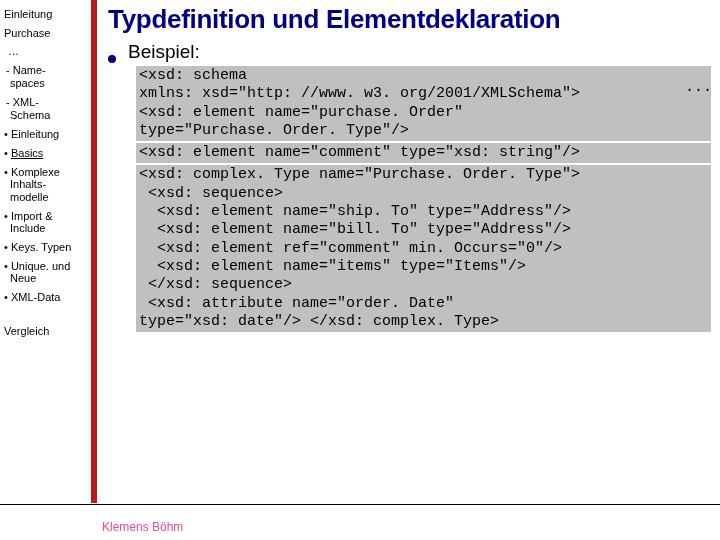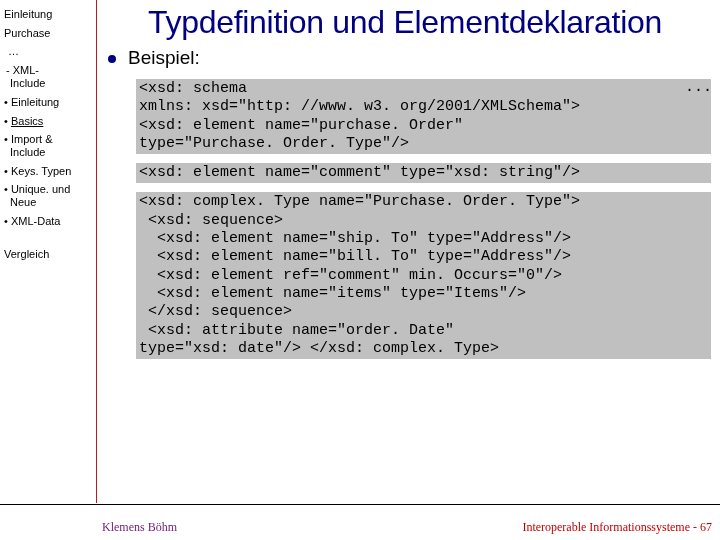--- a/index.html
+++ b/index.html
@@ -10,21 +10,21 @@
     font-family: Arial, Helvetica, sans-serif;
     overflow: hidden;
     position: relative;
   }
   .sidebar {
     position: absolute;
     left: 0;
     top: 0;
     width: 97px;
     height: 503px;
-    border-right: 1px solid #b91c1c;
+    border-right: 6px solid #b91c1c;
     padding: 8px 19px 4px 4px;
     font-size: 11px;
     color: #000;
     line-height: 1.15;
   }
   .sidebar .top-item {
     margin-bottom: 6px;
   }
   .sidebar .ellipsis {
     margin: 2px 0 6px 4px;
@@ -48,31 +48,30 @@
     color: #000;
   }
   .main {
     position: absolute;
     left: 100px;
     top: 0;
     width: 618px;
     padding: 4px 6px 0 8px;
   }
   .slide-title {
-    font-size: 32px;
-    font-weight: normal;
+    font-size: 26px;
+    font-weight: bold;
     color: #000080;
     margin-bottom: 6px;
     letter-spacing: -0.3px;
-    margin-left: 40px;
   }
   .bullet-row {
     display: flex;
-    align-items: flex-start;
-    margin-bottom: 10px;
+    align-items: flex-end;
+    margin-bottom: 3px;
   }
   .disc {
     width: 8px;
     height: 8px;
     border-radius: 50%;
     background: #000080;
     margin-top: 8px;
     margin-right: 12px;
     flex-shrink: 0;
   }
@@ -80,21 +79,21 @@
     font-size: 19px;
     color: #000;
   }
   .code-block {
     margin-left: 28px;
     background: #c0c0c0;
     font-family: "Courier New", monospace;
     font-size: 15px;
     color: #000;
     padding: 1px 3px;
-    margin-bottom: 9px;
+    margin-bottom: 2px;
     line-height: 1.22;
     white-space: pre;
     width: 575px;
   }
   .ellipsis-right {
     position: absolute;
     font-family: "Courier New", monospace;
     font-size: 15px;
     left: 685px;
     top: 79px;
@@ -104,44 +103,47 @@
     left: 0;
     top: 504px;
     width: 720px;
     height: 36px;
     border-top: 1px solid #000;
   }
   .footer-left {
     position: absolute;
     left: 102px;
     top: 15px;
-    font-family: Liberation Serif, serif;
+    font-family: Liberation Sans, sans-serif;
     font-size: 12px;
-    color: #701a75;
+    color: #ec4899;
   }
   .footer-right {
     position: absolute;
     right: 8px;
     top: 15px;
     font-family: "Times New Roman", serif;
     font-size: 12px;
     color: #c00000;
   }
 </style>
 </head>
 <body>
 
 <div class="sidebar">
   <div class="top-item">Einleitung</div>
   <div class="top-item">Purchase</div>
   <div class="ellipsis">…</div>
+  <div class="sub-item" style="white-space:pre-line">- Name-
+  spaces</div>
   <div class="sub-item" style="white-space:pre-line">- XML-
-  Include</div>
+  Schema</div>
   <div class="bullet-item"><span>Einleitung</span></div>
   <div class="bullet-item"><span class="link">Basics</span></div>
+  <div class="bullet-item"><span>Komplexe Inhalts-modelle</span></div>
   <div class="bullet-item"><span>Import &amp; Include</span></div>
   <div class="bullet-item"><span>Keys. Typen</span></div>
   <div class="bullet-item"><span>Unique. und Neue</span></div>
   <div class="bullet-item"><span>XML-Data</span></div>
   <div class="top-item" style="margin-top:21px">Vergleich</div>
 </div>
 
 <div class="main">
   <div class="slide-title">Typdefinition und Elementdeklaration</div>
   <div class="bullet-row">
@@ -161,14 +163,13 @@
   &lt;xsd: element name="items" type="Items"/&gt;
  &lt;/xsd: sequence&gt;
  &lt;xsd: attribute name="order. Date"
 type="xsd: date"/&gt; &lt;/xsd: complex. Type&gt;</div>
 </div>
 
 <div class="ellipsis-right">...</div>
 
 <div class="footer">
   <div class="footer-left">Klemens Böhm</div>
-  <div class="footer-right">Interoperable Informationssysteme - 67</div>
 </div>
 
 </body></html>

